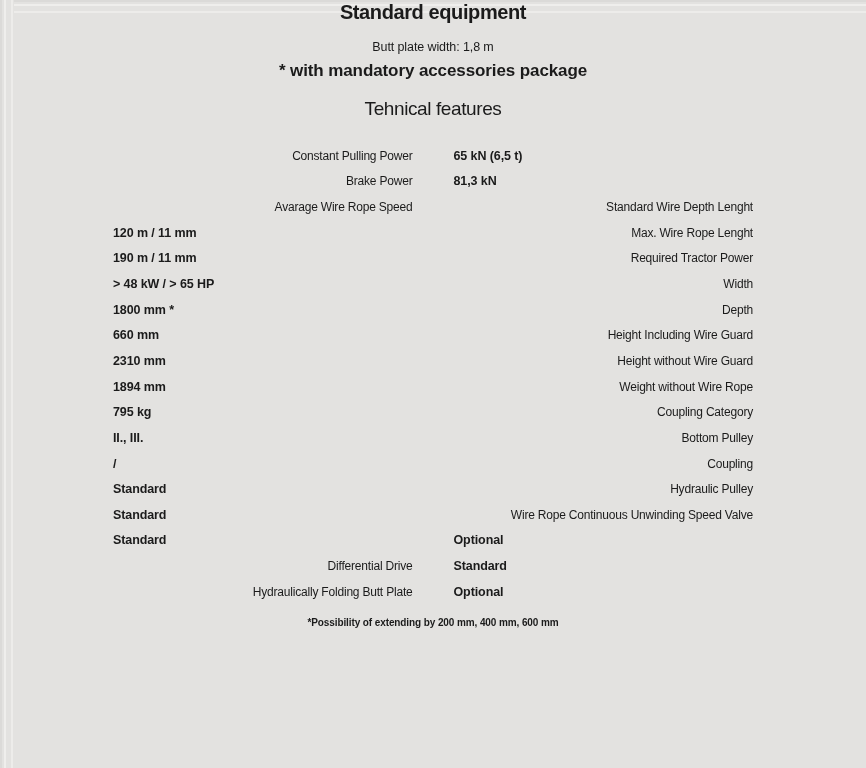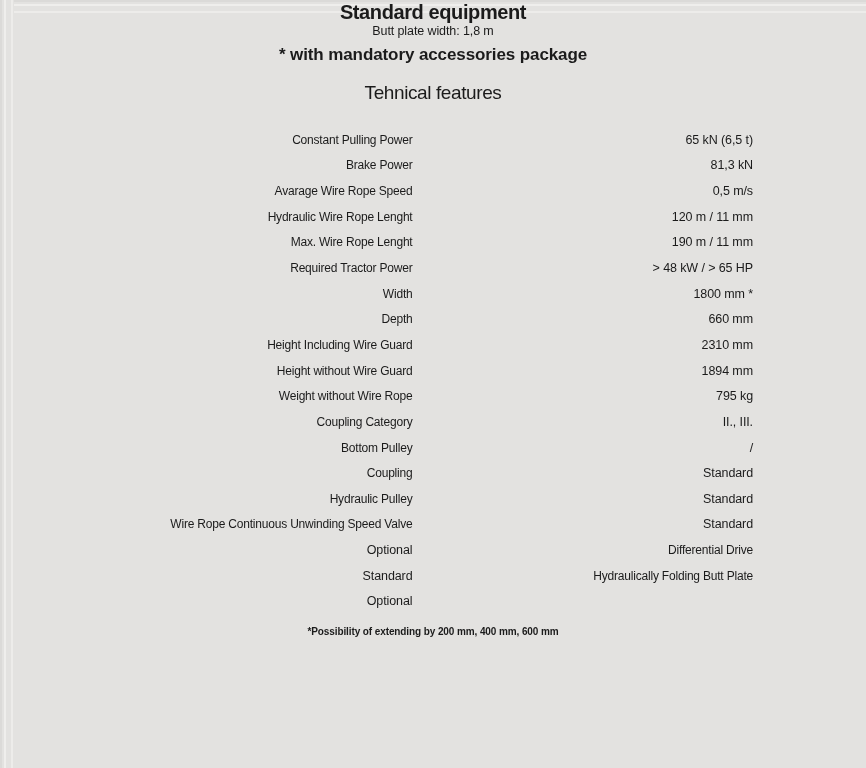--- a/index.html
+++ b/index.html
@@ -49,20 +49,21 @@
     text-align: center;
   }
   .title {
     margin: 0;
     font-size: 20px;
     font-weight: 700;
     letter-spacing: -0.4px;
     line-height: 24px;
   }
   .subtitle-1 {
+    margin-top: 16px;
     font-size: 12.5px;
     font-weight: 400;
     letter-spacing: -0.1px;
     line-height: 15px;
   }
   .subtitle-2 {
     margin-top: 8px;
     font-size: 17px;
     font-weight: 700;
     letter-spacing: -0.1px;
@@ -86,23 +87,23 @@
     align-items: center;
   }
   .spec-label {
     text-align: right;
     font-size: 12px;
     font-weight: 400;
     letter-spacing: -0.2px;
     white-space: nowrap;
   }
   .spec-value {
-    text-align: right;
+    text-align: left;
     font-size: 12.5px;
-    font-weight: 400;
+    font-weight: 700;
     letter-spacing: -0.1px;
     white-space: nowrap;
   }
   .footer-note {
     margin-top: 12px;
     font-size: 10px;
     font-weight: 700;
     letter-spacing: -0.1px;
   }
 </style>
@@ -123,23 +124,22 @@
   <h2 class="section-title">Tehnical features</h2>
 
   <div class="spec-table">
   <div class="spec-label">Constant Pulling Power</div>
   <div class="spec-value">65 kN (6,5 t)</div>
 
   <div class="spec-label">Brake Power</div>
   <div class="spec-value">81,3 kN</div>
 
   <div class="spec-label">Avarage Wire Rope Speed</div>
-  <div class="spec-value">0,5 m/s</div>
 
-  <div class="spec-label">Hydraulic Wire Rope Lenght</div>
+  <div class="spec-label">Standard Wire Depth Lenght</div>
   <div class="spec-value">120 m / 11 mm</div>
 
   <div class="spec-label">Max. Wire Rope Lenght</div>
   <div class="spec-value">190 m / 11 mm</div>
 
   <div class="spec-label">Required Tractor Power</div>
   <div class="spec-value">&gt; 48 kW / &gt; 65 HP</div>
 
   <div class="spec-label">Width</div>
   <div class="spec-value">1800 mm *</div>

